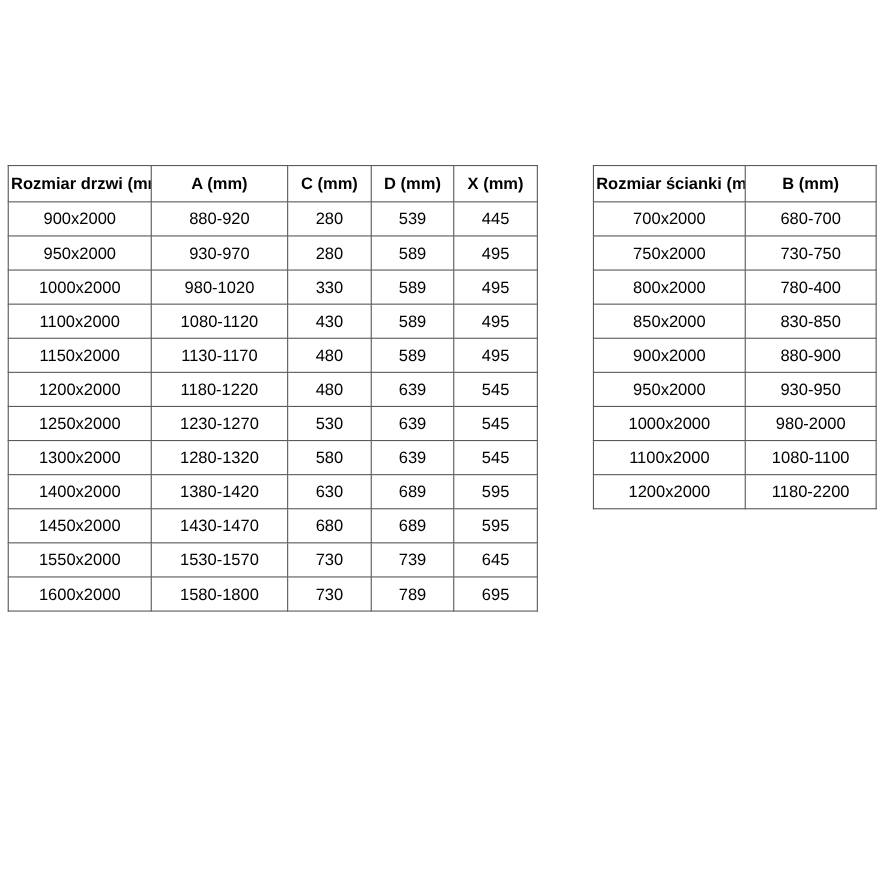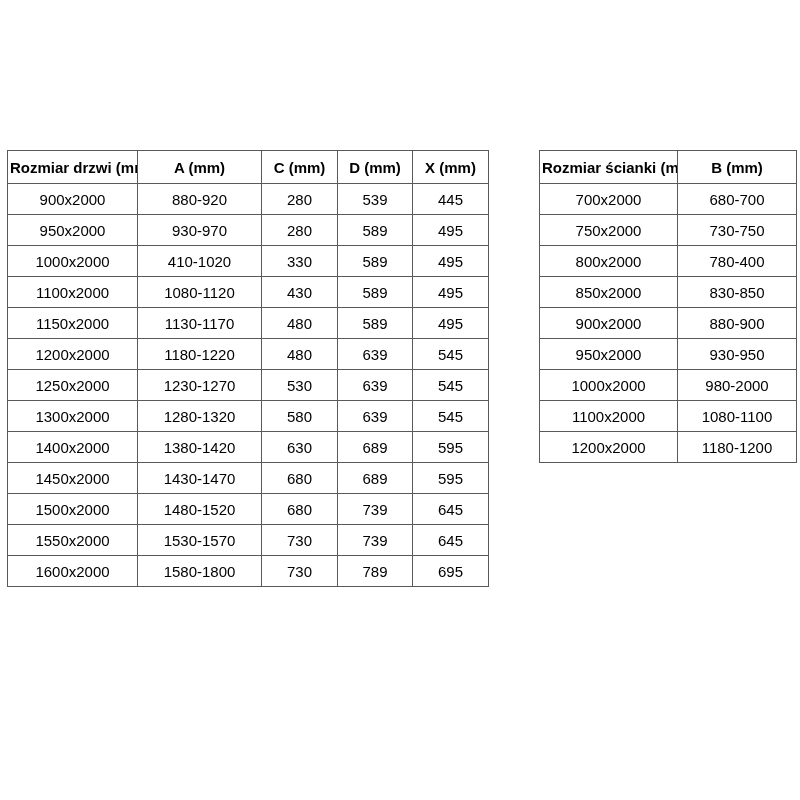--- a/index.html
+++ b/index.html
@@ -84,21 +84,21 @@
         </tr>
         <tr>
           <td>950x2000</td>
           <td>930-970</td>
           <td>280</td>
           <td>589</td>
           <td>495</td>
         </tr>
         <tr>
           <td>1000x2000</td>
-          <td>410-1020</td>
+          <td>980-1020</td>
           <td>330</td>
           <td>589</td>
           <td>495</td>
         </tr>
         <tr>
           <td>1100x2000</td>
           <td>1080-1120</td>
           <td>430</td>
           <td>589</td>
           <td>495</td>
@@ -137,27 +137,20 @@
           <td>630</td>
           <td>689</td>
           <td>595</td>
         </tr>
         <tr>
           <td>1450x2000</td>
           <td>1430-1470</td>
           <td>680</td>
           <td>689</td>
           <td>595</td>
-        </tr>
-        <tr>
-          <td>1500x2000</td>
-          <td>1480-1520</td>
-          <td>680</td>
-          <td>739</td>
-          <td>645</td>
         </tr>
         <tr>
           <td>1550x2000</td>
           <td>1530-1570</td>
           <td>730</td>
           <td>739</td>
           <td>645</td>
         </tr>
         <tr>
           <td>1600x2000</td>
@@ -208,18 +201,18 @@
         <tr>
           <td>1000x2000</td>
           <td>980-2000</td>
         </tr>
         <tr>
           <td>1100x2000</td>
           <td>1080-1100</td>
         </tr>
         <tr>
           <td>1200x2000</td>
-          <td>1180-1200</td>
+          <td>1180-2200</td>
         </tr>
       </tbody>
   </table>
 
 </div>
 
 </body></html>

